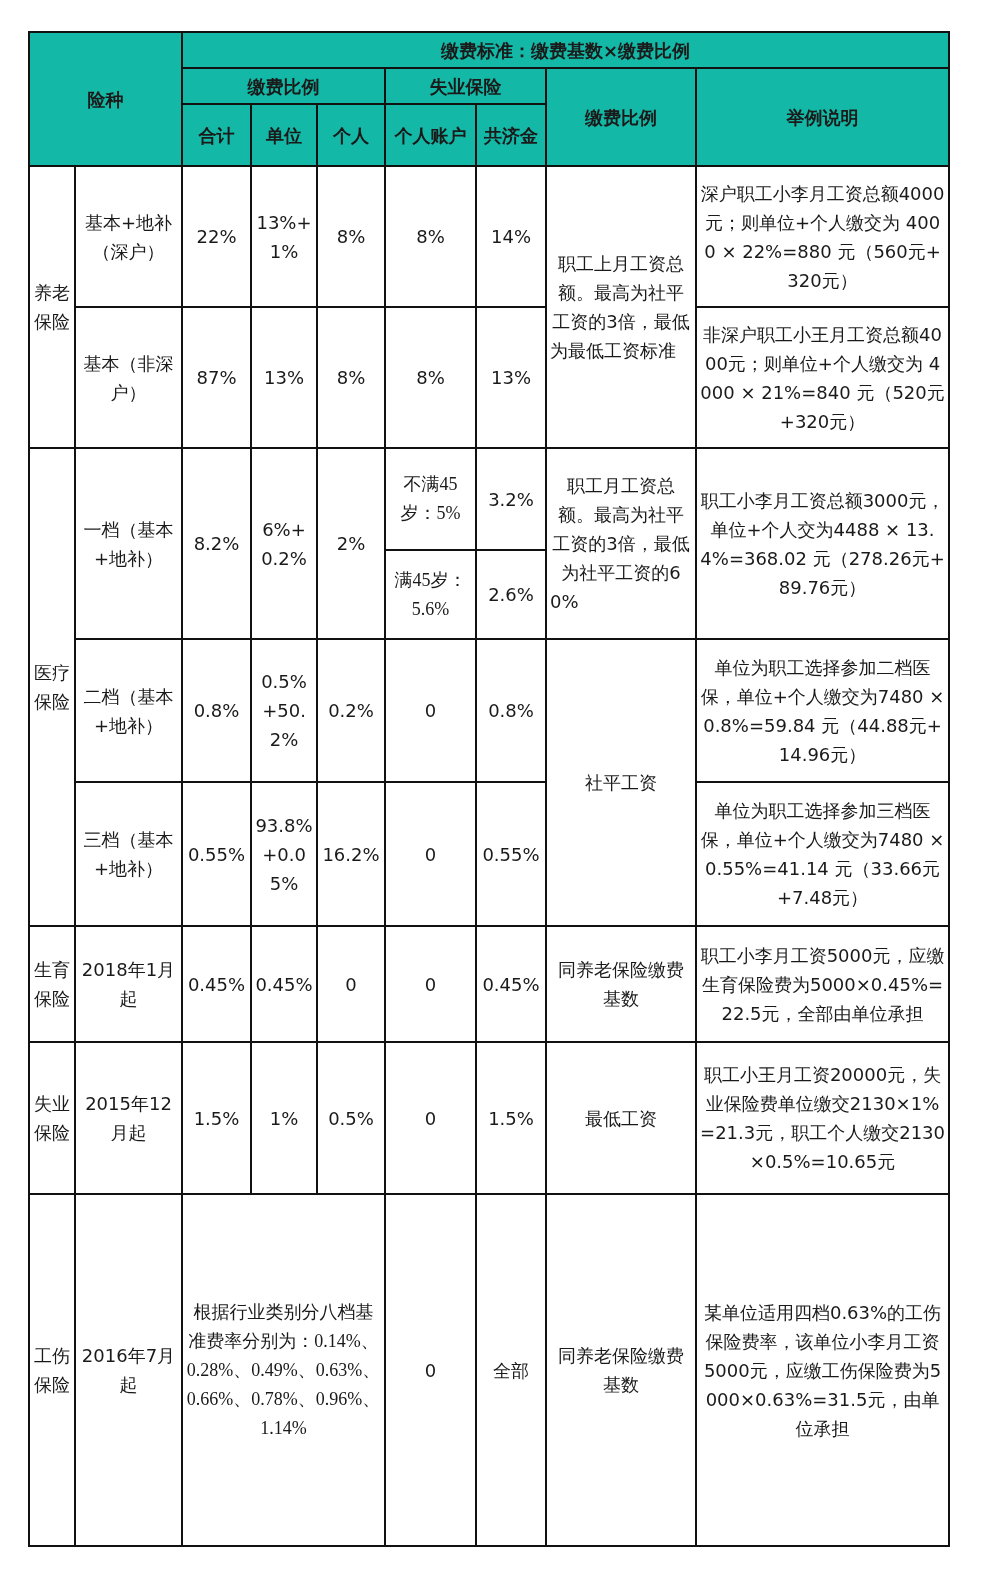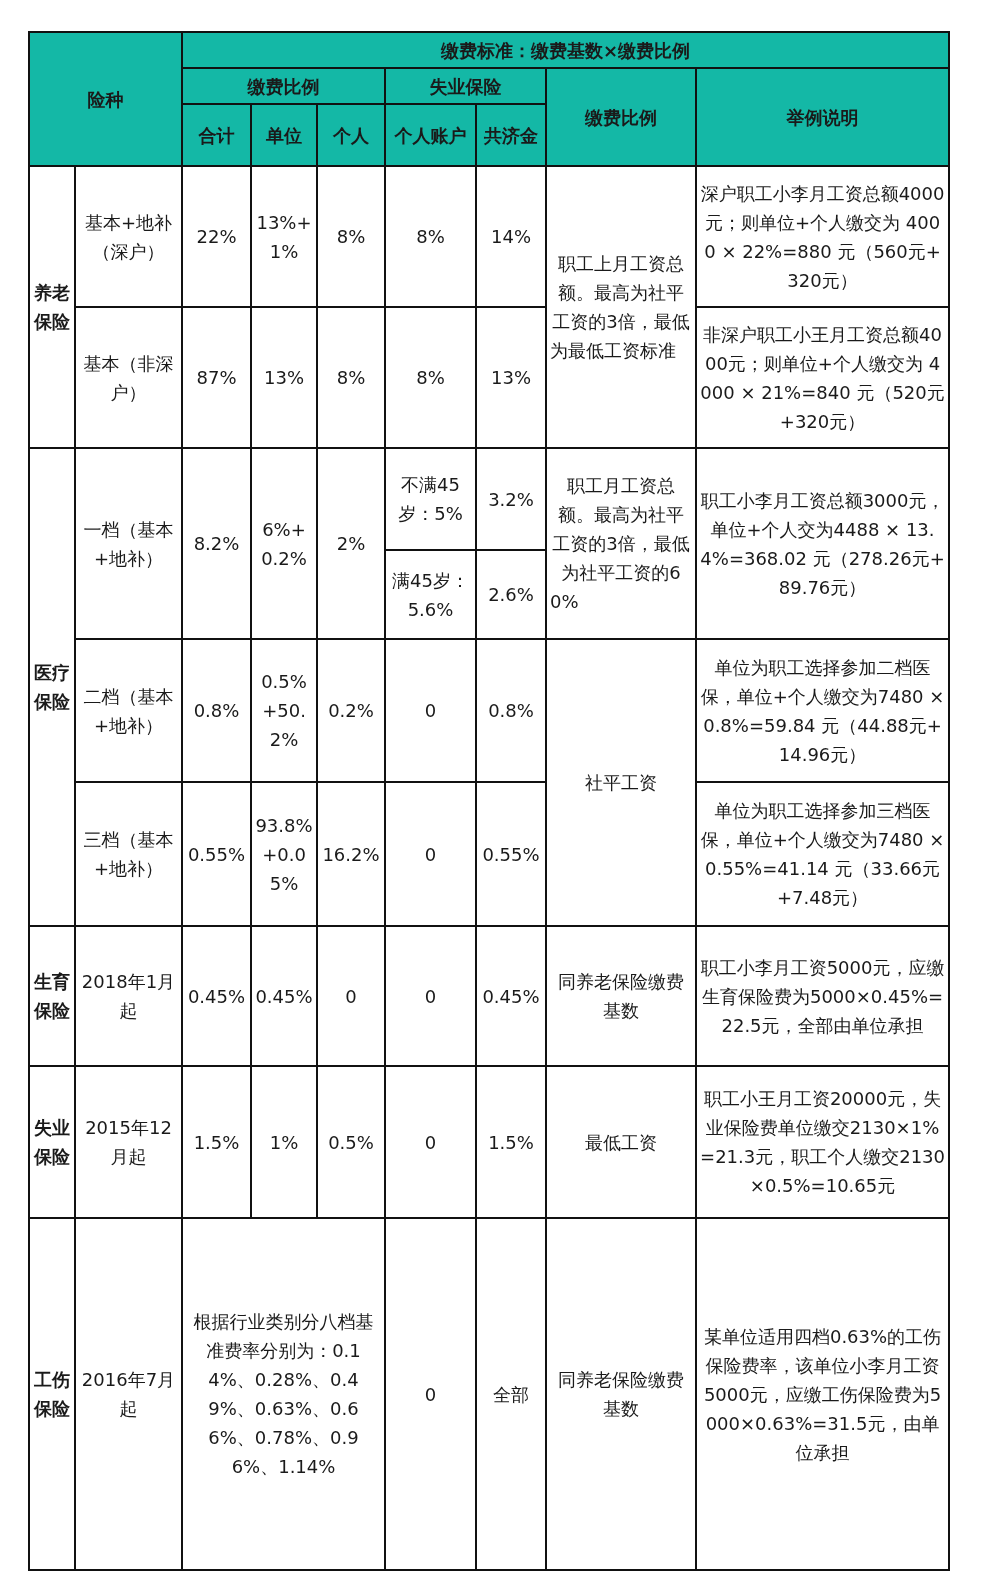--- a/index.html
+++ b/index.html
@@ -3,22 +3,22 @@
 <meta charset="utf-8">
 <style>
   html,body{margin:0;padding:0;background:#ffffff;}
   body{width:983px;height:1578px;position:relative;overflow:hidden;
        font-family:"DejaVu Sans","Liberation Sans",sans-serif;color:#1a1a1a;}
   table.grid{position:absolute;left:28px;top:31px;border-collapse:collapse;
        table-layout:fixed;width:920px;}
   table.grid td{border:2px solid #111;padding:0 3px;vertical-align:middle;
        text-align:center;font-size:18px;line-height:29px;overflow:hidden;word-break:break-all;}
   .hdr td{background:#14b8a6;font-weight:bold;font-size:18px;}
-  td.cat{font-weight:bold;font-size:19px;line-height:30px;padding:0 2px;}
-  td.left{text-align:left;}
+  td.cat{font-weight:normal;font-size:19px;line-height:30px;padding:0 2px;}
+  td.left{text-align:left;font-family:Liberation Serif, serif;}
   td.just{text-align:justify;text-align-last:left;border-radius:22px;}
   td.example{text-align:justify;line-height:29px;padding:0 3px;}
 </style>
 </head>
 <body>
 
 <table class="grid">
   <colgroup>
     <col style="width:46px">
       <col style="width:107px">
@@ -99,21 +99,21 @@
   <tr style="height:144px">
     <td>三档（基本+地补）</td>
     <td>0.55%</td>
     <td>93.8%+0.05%</td>
     <td>16.2%</td>
     <td>0</td>
     <td>0.55%</td>
     <td class="example">单位为职工选择参加三档医保，单位+个人缴交为7480 × 0.55%=41.14 元（33.66元+7.48元）</td>
   </tr>
 
-  <tr style="height:140px">
+  <tr style="height:116px">
     <td class="cat">生育保险</td>
     <td>2018年1月起</td>
     <td>0.45%</td>
     <td>0.45%</td>
     <td>0</td>
     <td>0</td>
     <td>0.45%</td>
     <td>同养老保险缴费基数</td>
     <td class="example">职工小李月工资5000元，应缴生育保险费为5000×0.45%=22.5元，全部由单位承担</td>
   </tr>

